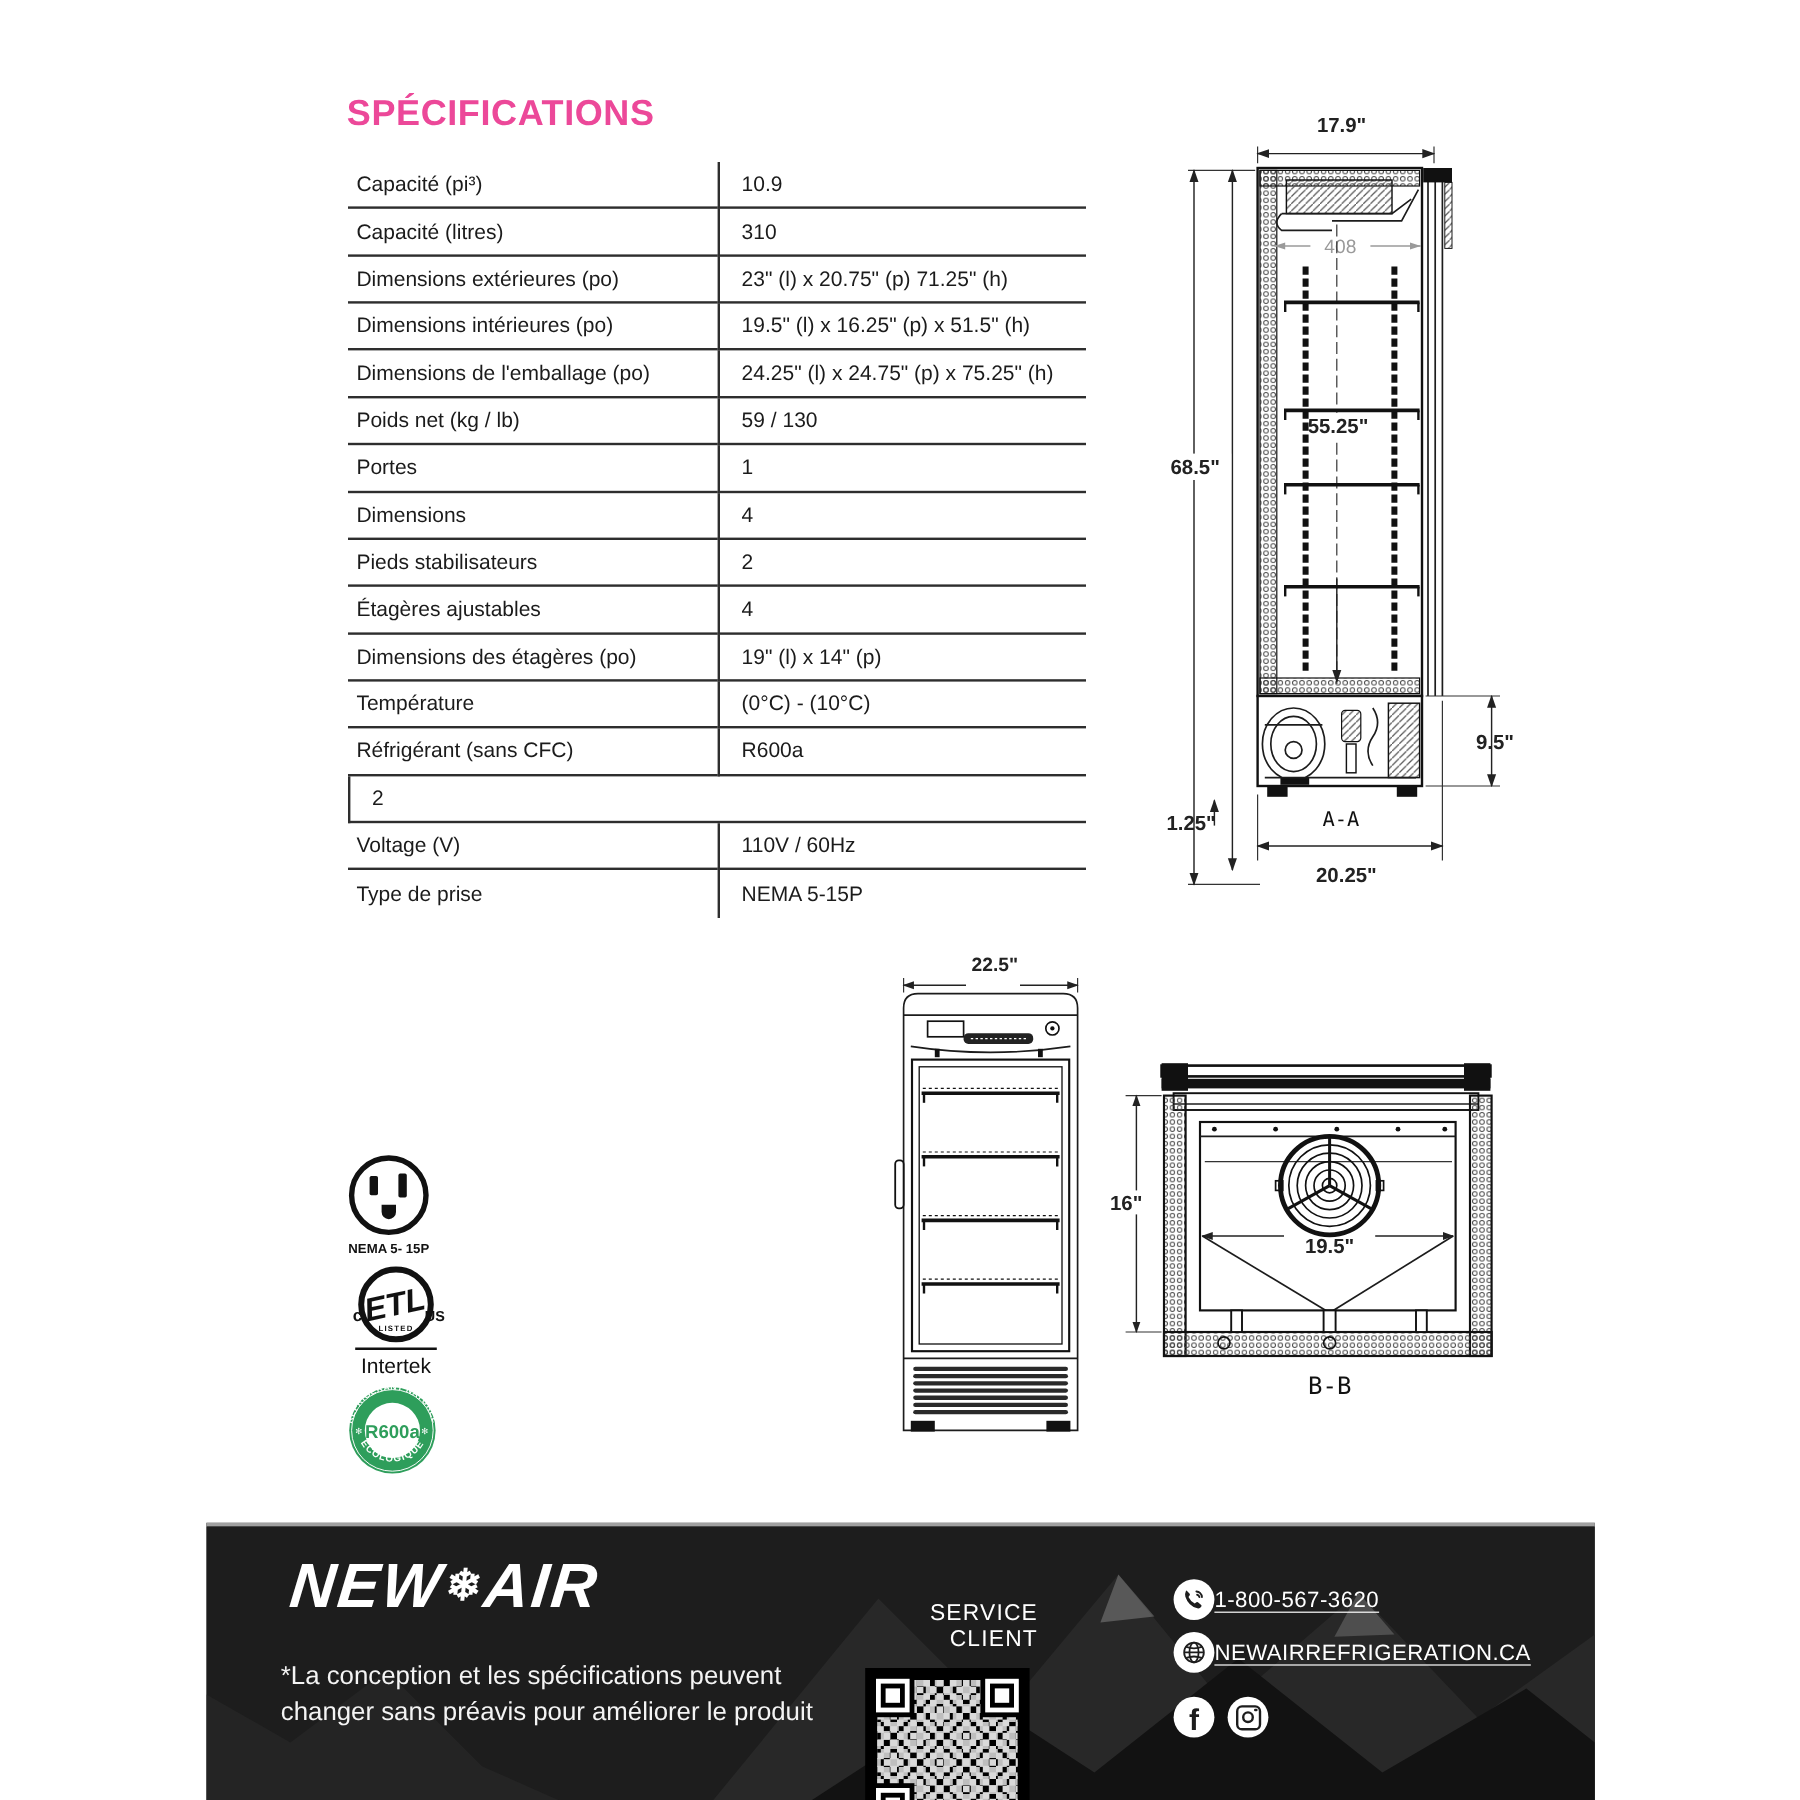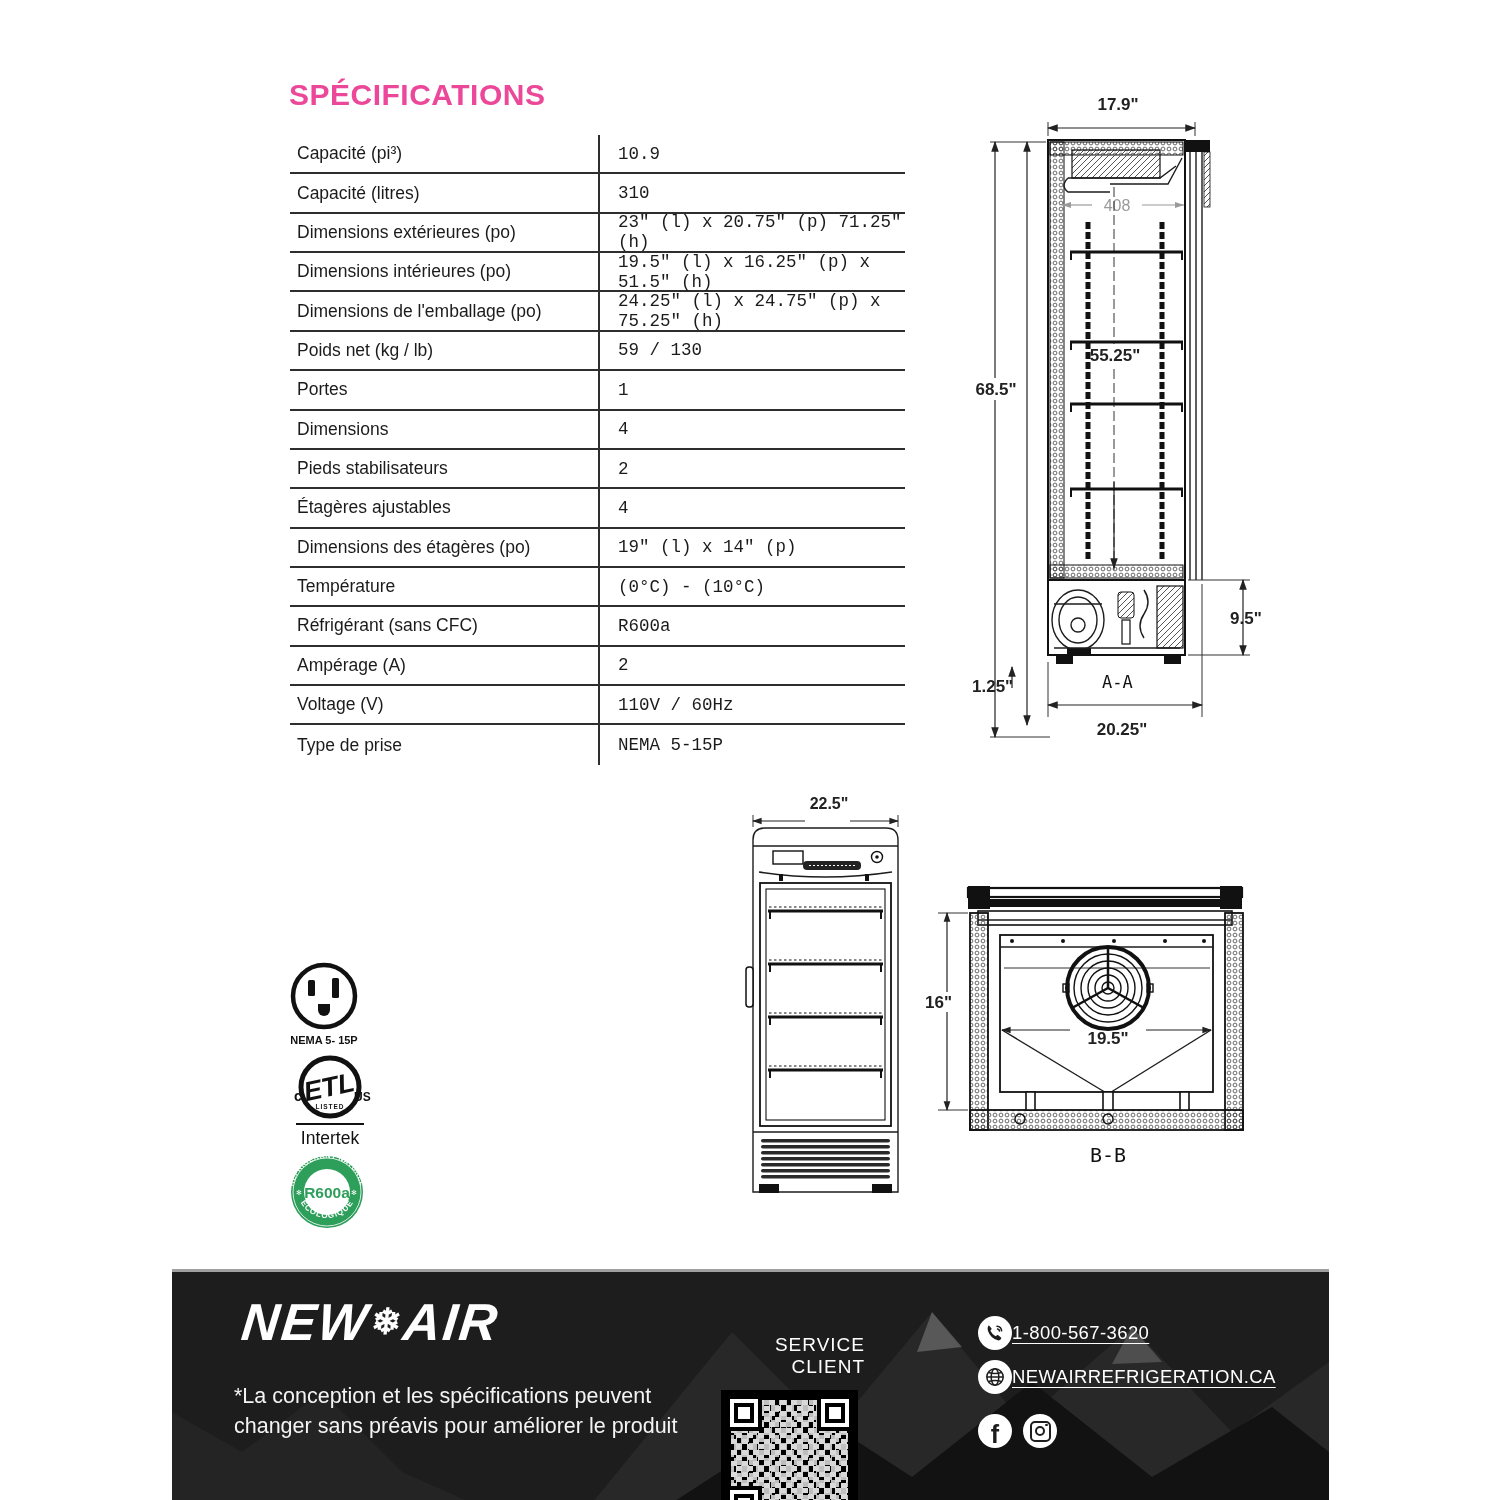--- a/index.html
+++ b/index.html
@@ -9,21 +9,21 @@
 
   
   #page-title{left:289px;top:78px;font-size:30px;font-weight:800;letter-spacing:.5px;color:#ec4899;}
 
   
   #spec-table{left:290px;top:135px;width:615px;}
   .spec-row{height:39.37px;display:flex;align-items:stretch;}
   .spec-row .cl{width:301px;display:flex;align-items:center;padding-left:7px;
      border-bottom:2px solid #2e2e2e;font-size:17.5px;}
   .spec-row .cr{flex:1;display:flex;align-items:center;padding-left:18px;
-     border-left:2px solid #2e2e2e;border-bottom:2px solid #2e2e2e;font-size:17.5px;font-family:Liberation Mono, monospace;}
+     border-left:2px solid #2e2e2e;border-bottom:2px solid #2e2e2e;font-size:17.5px;}
   .spec-row:last-child .cl,.spec-row:last-child .cr{border-bottom:none;}
 
   
   svg text{font-family:"Liberation Sans",sans-serif;}
   .dim{font-size:17px;font-weight:700;fill:#222;}
   .dimsm{font-size:16px;font-weight:700;fill:#222;}
   .dimgray{font-size:16px;fill:#9a9a9a;}
   .seclab{font-family:"DejaVu Sans Mono",monospace;font-size:17px;fill:#111;}
   .ln{stroke:#1c1c1c;stroke-width:1.4;fill:none;}
   .lnthin{stroke:#333;stroke-width:1;fill:none;}
@@ -112,21 +112,20 @@
     </div>
   <div class="spec-row">
       <div class="cl">Température</div>
       <div class="cr">(0°C) - (10°C)</div>
     </div>
   <div class="spec-row">
       <div class="cl">Réfrigérant (sans CFC)</div>
       <div class="cr">R600a</div>
     </div>
   <div class="spec-row">
-      <div class="cl">Ampérage (A)</div>
       <div class="cr">2</div>
     </div>
   <div class="spec-row">
       <div class="cl">Voltage (V)</div>
       <div class="cr">110V / 60Hz</div>
     </div>
   <div class="spec-row">
       <div class="cl">Type de prise</div>
       <div class="cr">NEMA 5-15P</div>
     </div>

